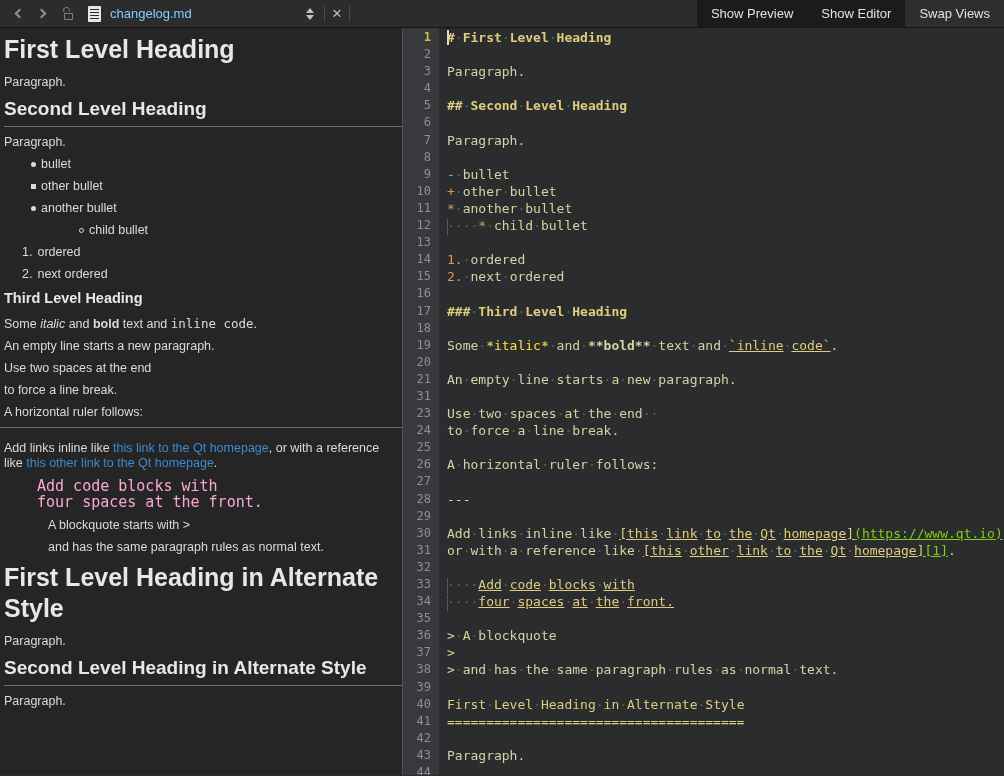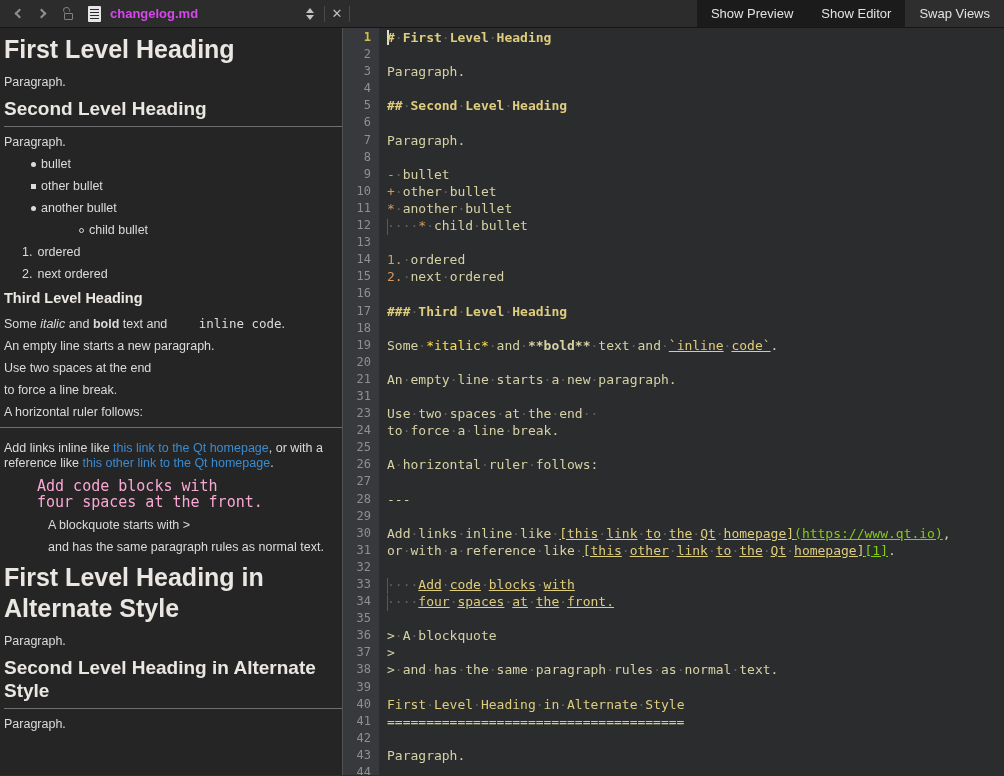--- a/index.html
+++ b/index.html
@@ -17,61 +17,61 @@
   .lock { position:relative; width:18px; height:18px; margin-left:8px; }
   .lock .shackle { position:absolute; left:3px; top:2px; width:7px; height:6px;
                    border:1.5px solid #7f7f7f; border-bottom:none; border-radius:4px 4px 0 0;
                    transform:rotate(-14deg); }
   .lock .body { position:absolute; left:4px; top:8px; width:9px; height:7px;
                 border:1.5px solid #7f7f7f; border-radius:1px; }
   .fileicon { position:relative; width:13px; height:16px; background:#e6e6e6; border-radius:1px;
               margin-left:10px; }
   .fileicon::before { content:""; position:absolute; left:2px; top:3px; width:9px; height:10px;
               background:repeating-linear-gradient(#2c2c2c 0 1px, transparent 1px 3px); }
-  .fname { color:#d946ef; font-size:13px; margin-left:9px; white-space:nowrap;font-weight:bold; }
+  .fname { color:#7dd3fc; font-size:13px; margin-left:9px; white-space:nowrap; }
   .tabspacer { flex:1; }
   .sorticon { display:flex; flex-direction:column; align-items:center; gap:2px; margin-right:10px; }
   .sorticon .tri-up { width:0; height:0; border-left:4px solid transparent; border-right:4px solid transparent;
                       border-bottom:5px solid #c2c2c2; }
   .sorticon .tri-dn { width:0; height:0; border-left:4px solid transparent; border-right:4px solid transparent;
                       border-top:5px solid #c2c2c2; }
   .vsep { width:1px; height:16px; background:#4a4a4a; align-self:center; }
   .closebtn { width:24px; height:22px; display:flex; align-items:center; justify-content:center;
               color:#bdbdbd; font-size:13px; }
   .topfill { flex:1; }
   .actions { display:flex; align-items:stretch; background:#2e2e2e; }
   .abtn { display:flex; align-items:center; padding:0 14px; font-size:13px; color:#e2e2e2;
           background:#2e2e2e; white-space:nowrap; }
   .abtn.pressed { background:#1b1b1b; }
 
   
   .content { display:flex; height:747px; }
 
   
-  .preview { width:343px; height:100%; background:#252526; color:#dcdbda;
+  .preview { width:403px; height:100%; background:#252526; color:#dcdbda;
              border-right:1px solid #525252; padding:2px 8px 0 4px; overflow:hidden; }
   .pv-h1 { color:#eae7e3; font-size:25px; font-weight:700; line-height:31px; margin:4px 0 10px; }
   .pv-h2 { color:#eae7e3; font-size:19px; font-weight:700; line-height:23px; margin:2px 0 8px;
            padding-bottom:6px; border-bottom:1px solid #6e6e6e; margin-right:-8px; }
   .pv-h3 { color:#eae7e3; font-size:14.5px; font-weight:700; line-height:18px; margin:4px 0 9px; }
   .pv-p  { font-size:12.5px; line-height:15px; margin:0 0 7px; }
   .pv-hr { border:none; border-top:1px solid #6e6e6e; margin:6px -8px 13px -4px; }
   .pv-ul, .pv-ol { list-style:none; margin:0 0 7px; }
   .pv-li { font-size:12.5px; line-height:15px; margin:0 0 7px; display:flex; align-items:center; }
   .pv-li .mk { flex:none; margin-right:5px; }
   .mk-disc   { width:5px; height:5px; background:#dcdbda; border-radius:50%; margin-left:27px; }
   .mk-square { width:5px; height:5px; background:#dcdbda; margin-left:27px; }
   .mk-circle { width:5px; height:5px; border:1px solid #dcdbda; border-radius:50%; margin-left:75px; }
   .mk-num    { margin-left:18px; }
   .pv-code { font-family:"DejaVu Sans Mono", monospace; font-size:15px; line-height:16px;
              color:#f9a8d4; margin:6px 0 8px 33px; white-space:pre; }
   .pv-quote { margin-left:44px; }
   .r-i { font-style:italic; }
   .r-b { font-weight:700; }
-  .r-c { font-family:"DejaVu Sans Mono", monospace;margin-left:28px; }
+  .r-c { font-family:"DejaVu Sans Mono", monospace; }
   .r-a { color:#3b8bd0; }
 
   
   .editor { flex:1; height:100%; display:flex; background:#2b2c2e; overflow:hidden; }
   .gutter { width:36px; background:#37393c; padding:1px 8px 0 0; text-align:right;
             font-family:"DejaVu Sans Mono", monospace; font-size:12px; color:#8d9093; flex:none; }
   .gutter .ln { height:17.1px; line-height:17.1px; }
   .gutter .ln.active { color:#d0c04a; font-weight:700; }
   .codearea { flex:1; padding:1px 0 0 8px; font-family:"DejaVu Sans Mono", monospace;
               font-size:13px; color:#d6d2a4; overflow:hidden; }

